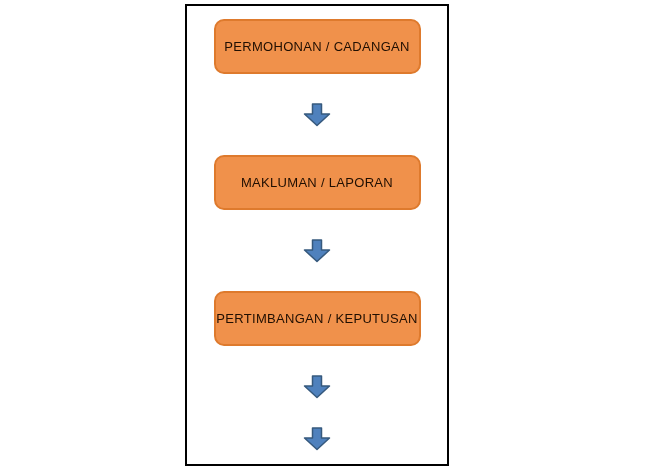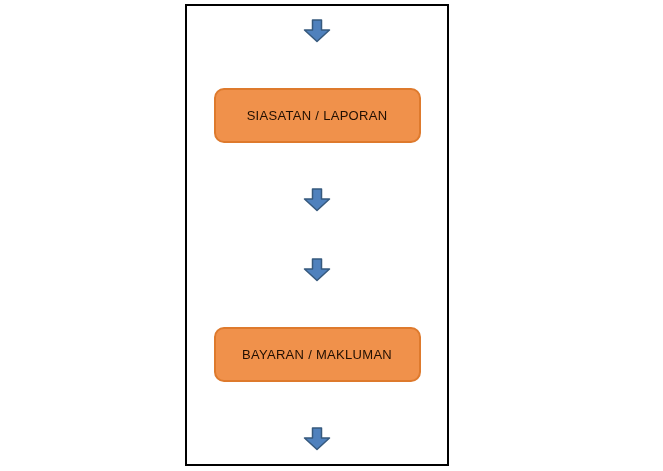--- a/index.html
+++ b/index.html
@@ -68,49 +68,52 @@
     stroke-width: 1.5;
     stroke-linejoin: round;
   }
 </style>
 </head>
 <body>
 
 <div class="page">
   <div class="frame">
 
+    <div class="step-box">
+      <span class="step-label">PERMOHONAN / CADANGAN</span>
+    </div>
 
     <div class="arrow">
       <svg viewBox="0 0 28 24" xmlns="http://www.w3.org/2000/svg">
         <path d="M9.5,1 L18.5,1 L18.5,11 L26.5,11 L14,22.5 L1.5,11 L9.5,11 Z"></path>
       </svg>
     </div>
 
     <div class="step-box">
-      <span class="step-label">SIASATAN / LAPORAN</span>
+      <span class="step-label">MAKLUMAN / LAPORAN</span>
+    </div>
+
+    <div class="arrow">
+      <svg viewBox="0 0 28 24" xmlns="http://www.w3.org/2000/svg">
+        <path d="M9.5,1 L18.5,1 L18.5,11 L26.5,11 L14,22.5 L1.5,11 L9.5,11 Z"></path>
+      </svg>
+    </div>
+
+    <div class="step-box">
+      <span class="step-label">PERTIMBANGAN / KEPUTUSAN</span>
     </div>
 
     <div class="arrow">
       <svg viewBox="0 0 28 24" xmlns="http://www.w3.org/2000/svg">
         <path d="M9.5,1 L18.5,1 L18.5,11 L26.5,11 L14,22.5 L1.5,11 L9.5,11 Z"></path>
       </svg>
     </div>
 
 
     <div class="arrow">
       <svg viewBox="0 0 28 24" xmlns="http://www.w3.org/2000/svg">
         <path d="M9.5,1 L18.5,1 L18.5,11 L26.5,11 L14,22.5 L1.5,11 L9.5,11 Z"></path>
       </svg>
     </div>
 
-    <div class="step-box">
-      <span class="step-label">BAYARAN / MAKLUMAN</span>
-    </div>
-
-    <div class="arrow">
-      <svg viewBox="0 0 28 24" xmlns="http://www.w3.org/2000/svg">
-        <path d="M9.5,1 L18.5,1 L18.5,11 L26.5,11 L14,22.5 L1.5,11 L9.5,11 Z"></path>
-      </svg>
-    </div>
-
 
   </div>
 </div>
 
 </body></html>

